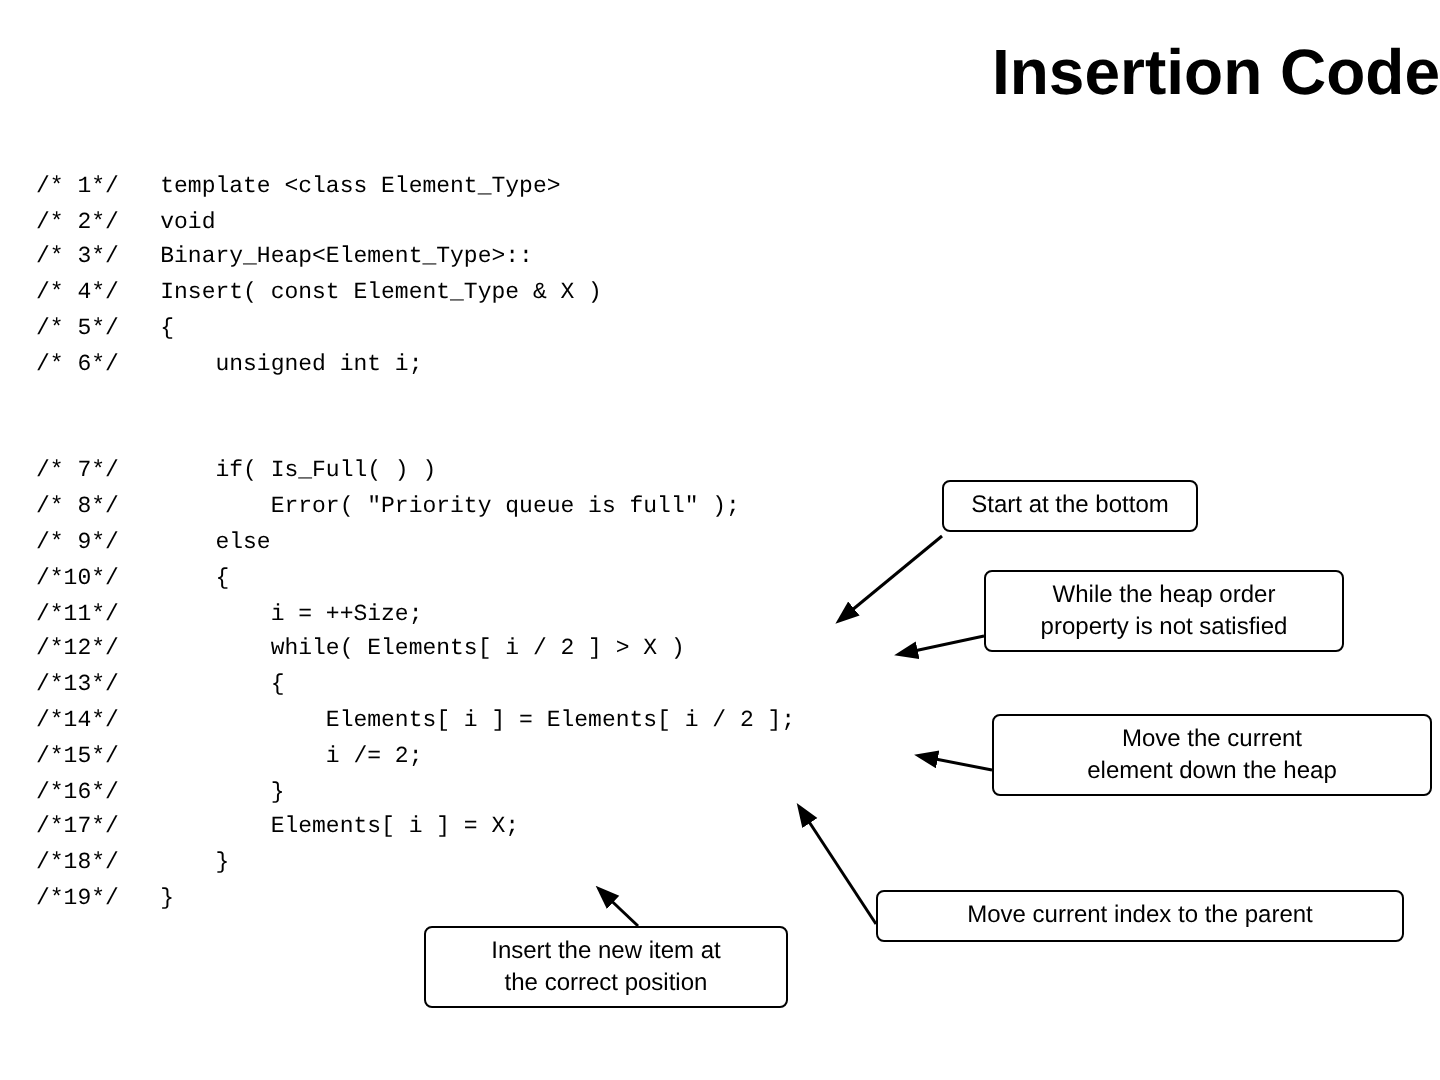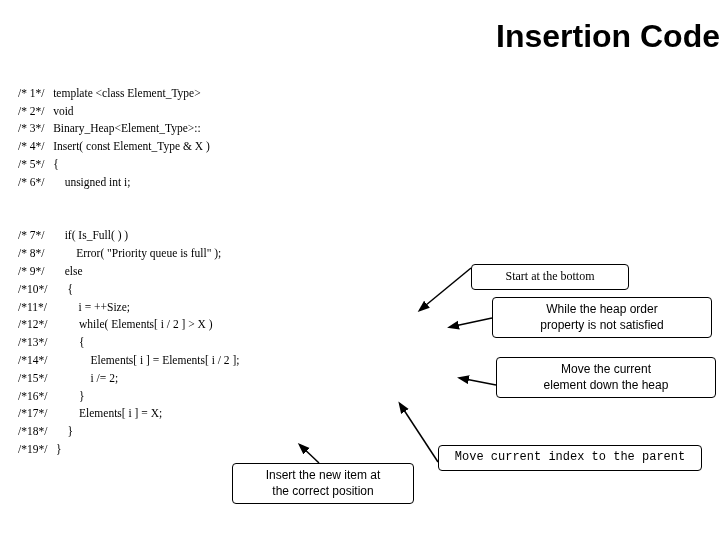--- a/index.html
+++ b/index.html
@@ -28,21 +28,21 @@
 
     .content {
       display: flex;
       flex-direction: row;
       padding: 0 18px;
       margin-top: 2px;
     }
 
     .code-area {
       flex: 1;
-      font-family: Liberation Serif, serif;
+      font-family: Liberation Mono, monospace;
       font-size: 11.5px;
       line-height: 1.55;
       color: #000;
       white-space: pre;
     }
 
     
     .annotation {
       position: absolute;
       background: #ffffff;
@@ -93,37 +93,37 @@
 <span>/*13*/           {</span>
 <span>/*14*/               Elements[ i ] = Elements[ i / 2 ];</span>
 <span>/*15*/               i /= 2;</span>
 <span>/*16*/           }</span>
 <span>/*17*/           Elements[ i ] = X;</span>
 <span>/*18*/       }</span>
 <span>/*19*/   }</span>
     </div>
   </div>
 
-  <div class="annotation" style="left: 471px; top: 264px; width: 158px; font-family: Liberation Serif, serif;">
+  <div class="annotation" style="left: 471px; top: 240px; width: 128px;">
     <span>Start at the bottom</span>
   </div>
 
-  <div class="annotation" style="left: 492px; top: 297px; width: 220px;">
+  <div class="annotation" style="left: 492px; top: 285px; width: 180px;">
     <span>While the heap order<br>property is not satisfied</span>
   </div>
 
   <div class="annotation" style="left: 496px; top: 357px; width: 220px;">
     <span>Move the current<br>element down the heap</span>
   </div>
 
-  <div class="annotation" style="left: 232px; top: 463px; width: 182px;">
+  <div class="annotation" style="left: 212px; top: 463px; width: 182px;">
     <span>Insert the new item at<br>the correct position</span>
   </div>
 
-  <div class="annotation" style="left: 438px; top: 445px; width: 264px; font-family: Liberation Mono, monospace;">
+  <div class="annotation" style="left: 438px; top: 445px; width: 264px;">
     <span>Move current index to the parent</span>
   </div>
 
   <svg class="arrows-svg">
 
     <line x1="471" y1="268" x2="420" y2="310" stroke="#000" stroke-width="1.5" marker-end="url(#arrow)"></line>
 
     <line x1="492" y1="318" x2="450" y2="327" stroke="#000" stroke-width="1.5" marker-end="url(#arrow)"></line>
 
     <line x1="496" y1="385" x2="460" y2="378" stroke="#000" stroke-width="1.5" marker-end="url(#arrow)"></line>

